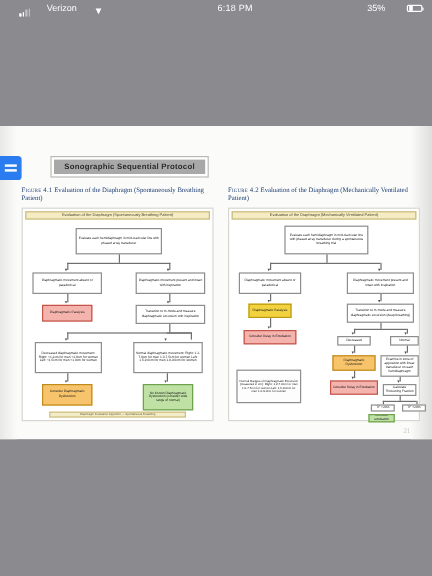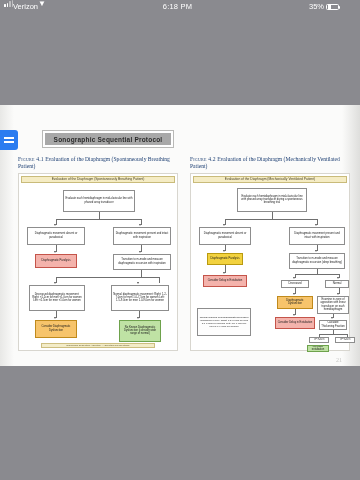--- a/index.html
+++ b/index.html
@@ -11,23 +11,23 @@
   }
   #root { position: relative; width: 360px; height: 480px; }
 
   
   .statusbar {
     position: absolute; top: 0; left: 0; width: 360px; height: 14px;
     background: #8a8a8f; color: #ffffff;
     font-size: 7.5px; line-height: 14px;
     display: flex; align-items: center;
   }
-  .sb-left { display: flex; align-items: flex-start; gap: 0; padding-left: 4px; }
+  .sb-left { display: flex; align-items: flex-end; gap: 14px; padding-left: 16px; }
   .sb-center { flex: 1; text-align: center; letter-spacing: .2px; }
-  .sb-right { display: flex; align-items: center; gap: 2px; padding-right: 21px; }
+  .sb-right { display: flex; align-items: center; gap: 18px; padding-right: 8px; }
   .signal { display: flex; align-items: flex-end; gap: 1px; height: 7px; }
   .signal i { display: block; width: 1.5px; background: #ffffff; border-radius: .5px; }
   .signal i:nth-child(1) { height: 3px; }
   .signal i:nth-child(2) { height: 4.5px; }
   .signal i:nth-child(3) { height: 6px; opacity: .45; }
   .signal i:nth-child(4) { height: 7.5px; opacity: .45; }
   .carrier { font-size: 7.5px; }
   .wifi { font-size: 8px; line-height: 1; }
   .batt-pct { font-size: 7.5px; }
   .batt {

